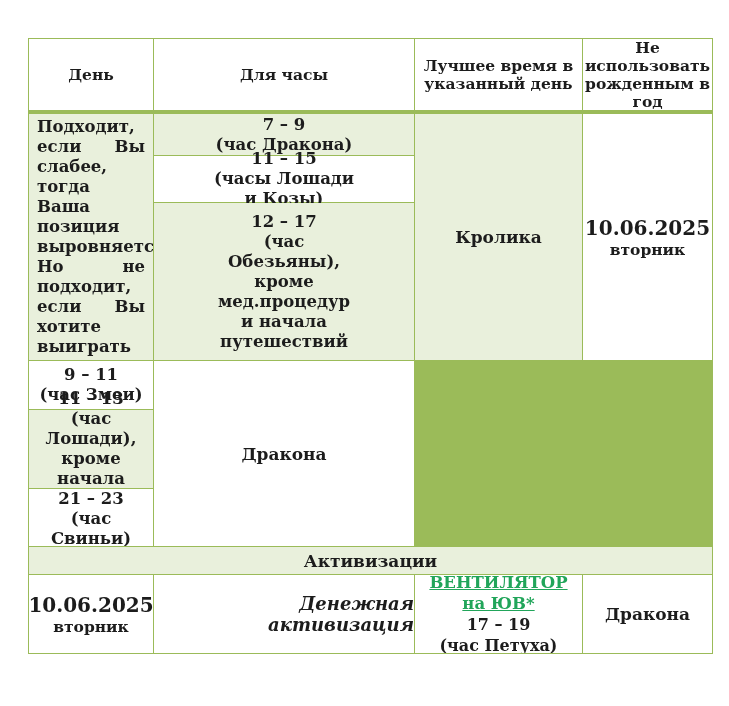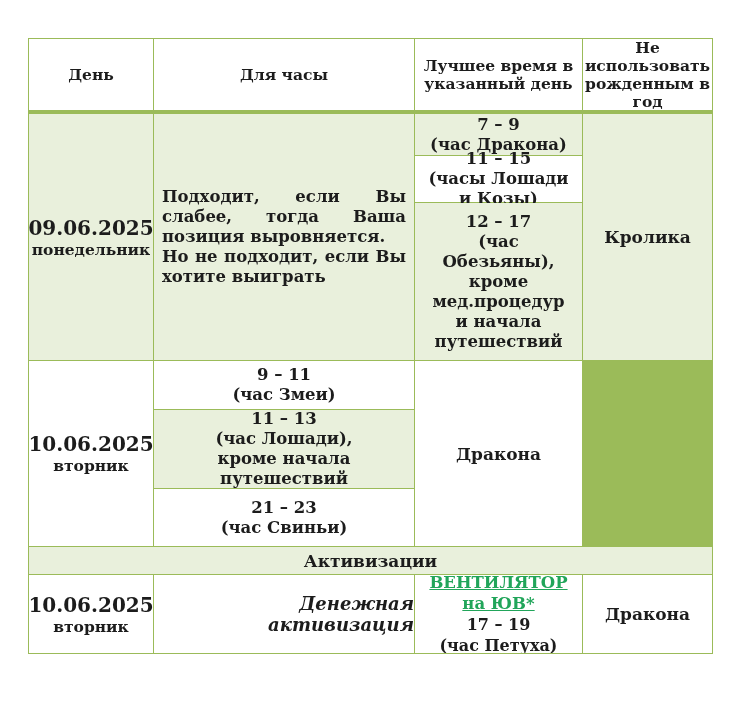--- a/index.html
+++ b/index.html
@@ -83,24 +83,20 @@
 
   <div class="cell head">День</div>
   <div class="cell head">Для часы</div>
   <div class="cell head">Лучшее время в
 указанный день</div>
   <div class="cell head">Не
 использовать
 рожденным в
 год</div>
 
-  <div class="cell g datecell">
-    <div class="date">09.06.2025</div>
-    <div class="wd">понедельник</div>
-  </div>
   <div class="cell g purpose">
     <div class="txt">Подходит, если Вы слабее, тогда Ваша позиция выровняется.
 Но не подходит, если Вы хотите выиграть</div>
   </div>
   <div class="cell times">
     <div class="sub g h41">7 – 9
 (час Дракона)</div>
     <div class="sub w h65">11 – 15
 (часы Лошади
 и Козы)</div>

